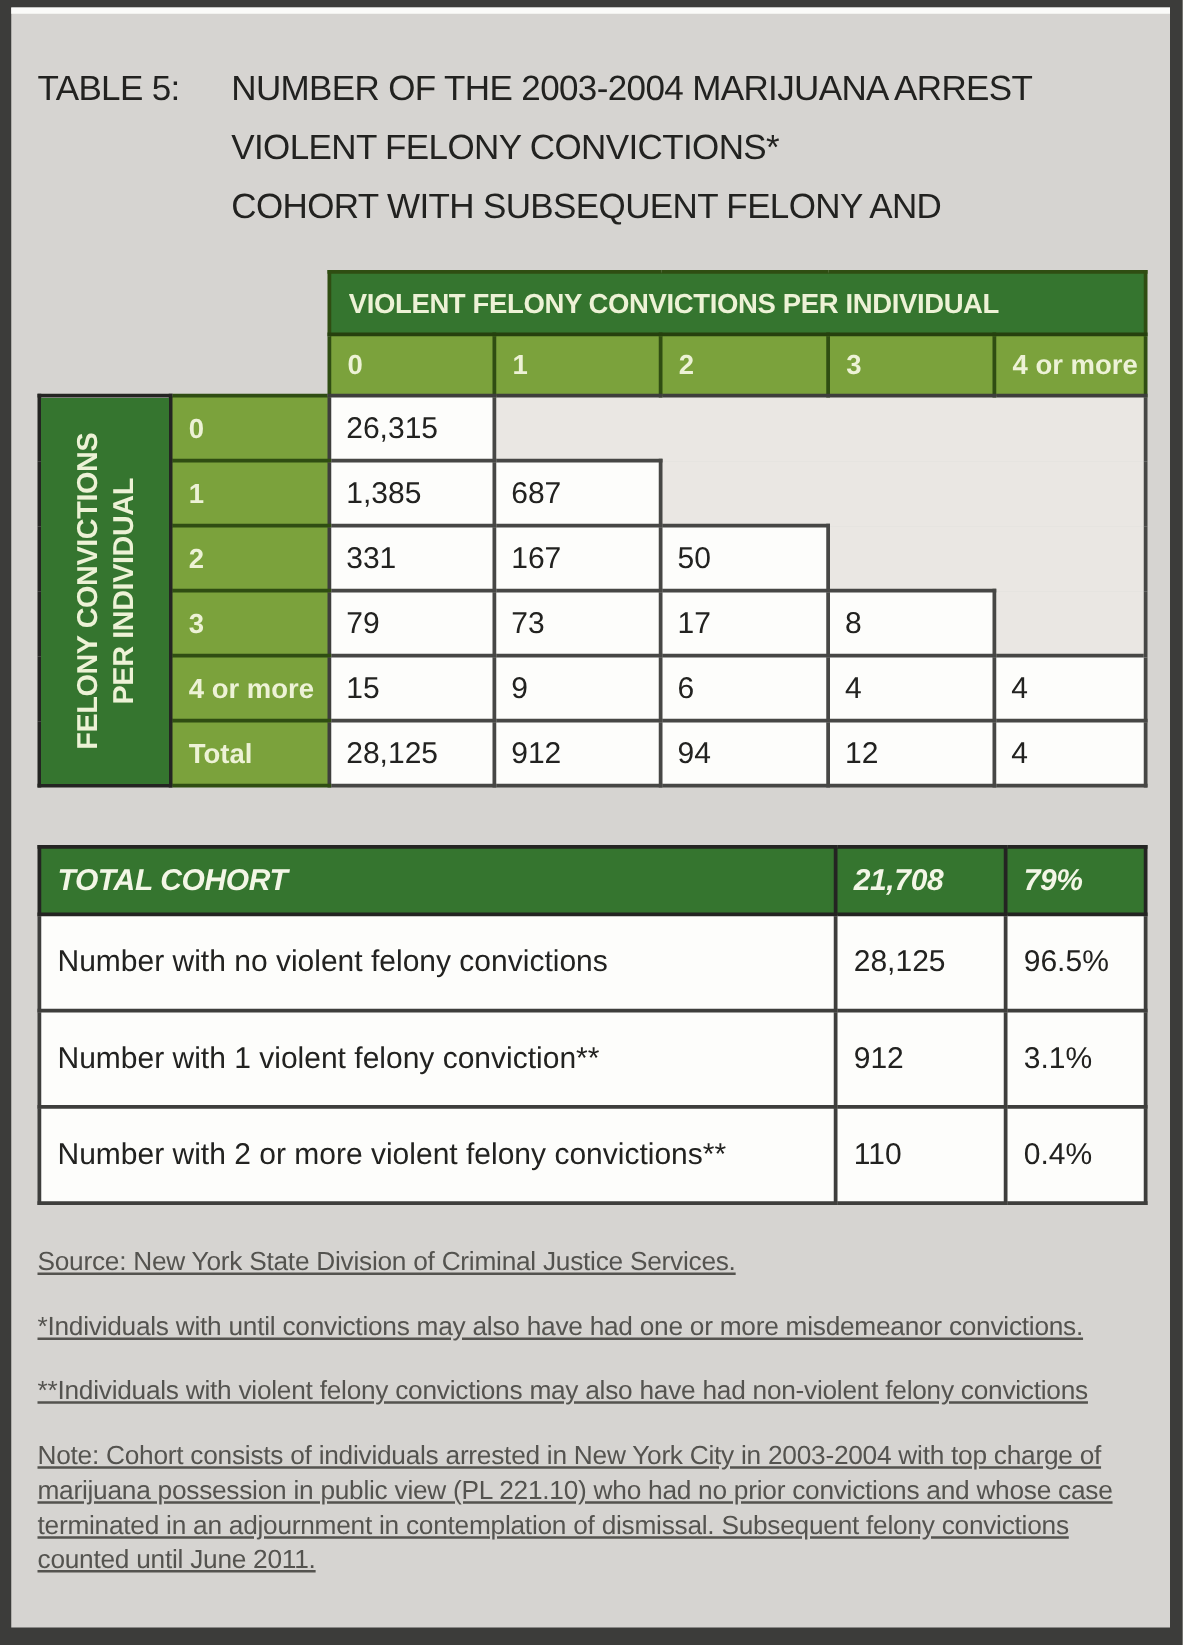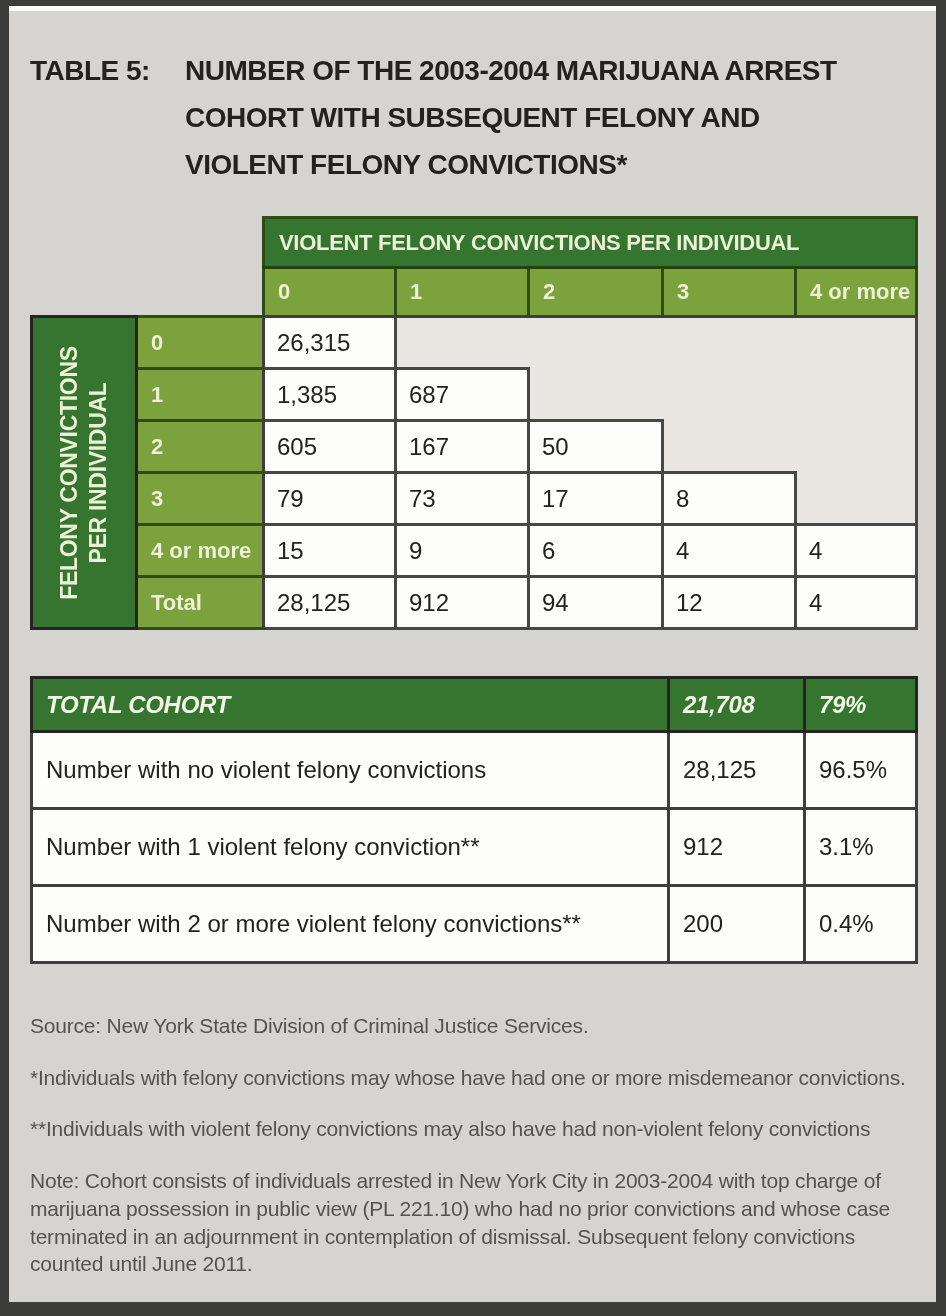--- a/index.html
+++ b/index.html
@@ -30,21 +30,21 @@
     width:100%;height:100%;
     background:var(--page-bg);
     border-top:5px solid #fbfbf9;
     padding:30px 20px 0 21px;
     overflow:hidden;
   }
   
   .title-block{
     display:flex;
     color:var(--ink);
-    font-weight:bold;
+    font-weight:normal;
     font-size:28px;
     letter-spacing:-0.5px;
     line-height:47px;
     margin-top:6px;
     justify-content:flex-end;
   }
   .title-label{width:155px;flex:0 0 155px;}
   .title-lines{flex:1;}
   
   table{border-collapse:collapse;table-layout:fixed;}
@@ -127,39 +127,39 @@
     border-color:#242422;
   }
   .summary td{
     background:var(--cell-white);
     color:var(--ink);
     font-size:24px;
     padding:22px 10px 22px 13px;
   }
   .summary td .lab{display:block;max-width:535px;line-height:1.25;}
   
-  .notes{margin-top:48px;width:885px;color:var(--note-ink);}
+  .notes{margin-top:32px;width:885px;color:var(--note-ink);text-decoration:underline;}
   .notes p{
     font-size:21px;line-height:1.32;
     margin-bottom:24px;max-width:878px;
     letter-spacing:-0.2px;
   }
 </style>
 </head>
 <body>
 
 <div class="frame">
   <div class="page">
 
     <div class="title-block">
       <div class="title-label">TABLE 5:</div>
       <div class="title-lines">
         <div>NUMBER OF THE 2003-2004 MARIJUANA ARREST</div>
+        <div>VIOLENT FELONY CONVICTIONS*</div>
         <div>COHORT WITH SUBSEQUENT FELONY AND</div>
-        <div>VIOLENT FELONY CONVICTIONS*</div>
       </div>
     </div>
 
     <table class="matrix">
       <colgroup>
         <col class="c-vlab">
           <col class="c-rlab">
         <col class="c-d0">
           <col class="c-d1">
           <col class="c-d2">
@@ -191,21 +191,21 @@
         <td class="gap" colspan="4"></td>
       </tr>
       <tr class="r-data">
         <th class="rowlab">1</th>
         <td class="val">1,385</td>
         <td class="val">687</td>
         <td class="gap" colspan="3"></td>
       </tr>
       <tr class="r-data">
         <th class="rowlab">2</th>
-        <td class="val">605</td>
+        <td class="val">331</td>
         <td class="val">167</td>
         <td class="val">50</td>
         <td class="gap" colspan="2"></td>
       </tr>
       <tr class="r-data">
         <th class="rowlab">3</th>
         <td class="val">79</td>
         <td class="val">73</td>
         <td class="val">17</td>
         <td class="val">8</td>
@@ -253,27 +253,27 @@
         <td>
               <span class="lab">Number with 1 violent felony conviction**</span>
             </td>
         <td>912</td>
         <td>3.1%</td>
       </tr>
       <tr>
         <td>
               <span class="lab">Number with 2 or more violent felony convictions**</span>
             </td>
-        <td>200</td>
+        <td>110</td>
         <td>0.4%</td>
       </tr>
     </tbody>
       </table>
 
     <div class="notes">
       <p>Source: New York State Division of Criminal Justice Services.</p>
-      <p>*Individuals with felony convictions may whose have had one or more misdemeanor convictions.</p>
+      <p>*Individuals with until convictions may also have had one or more misdemeanor convictions.</p>
       <p>**Individuals with violent felony convictions may also have had non-violent felony convictions</p>
       <p>Note: Cohort consists of individuals arrested in New York City in 2003-2004 with top charge of marijuana possession in public view (PL 221.10) who had no prior convictions and whose case terminated in an adjournment in contemplation of dismissal. Subsequent felony convictions counted until June 2011.</p>
     </div>
 
   </div>
 </div>
 
 </body></html>

